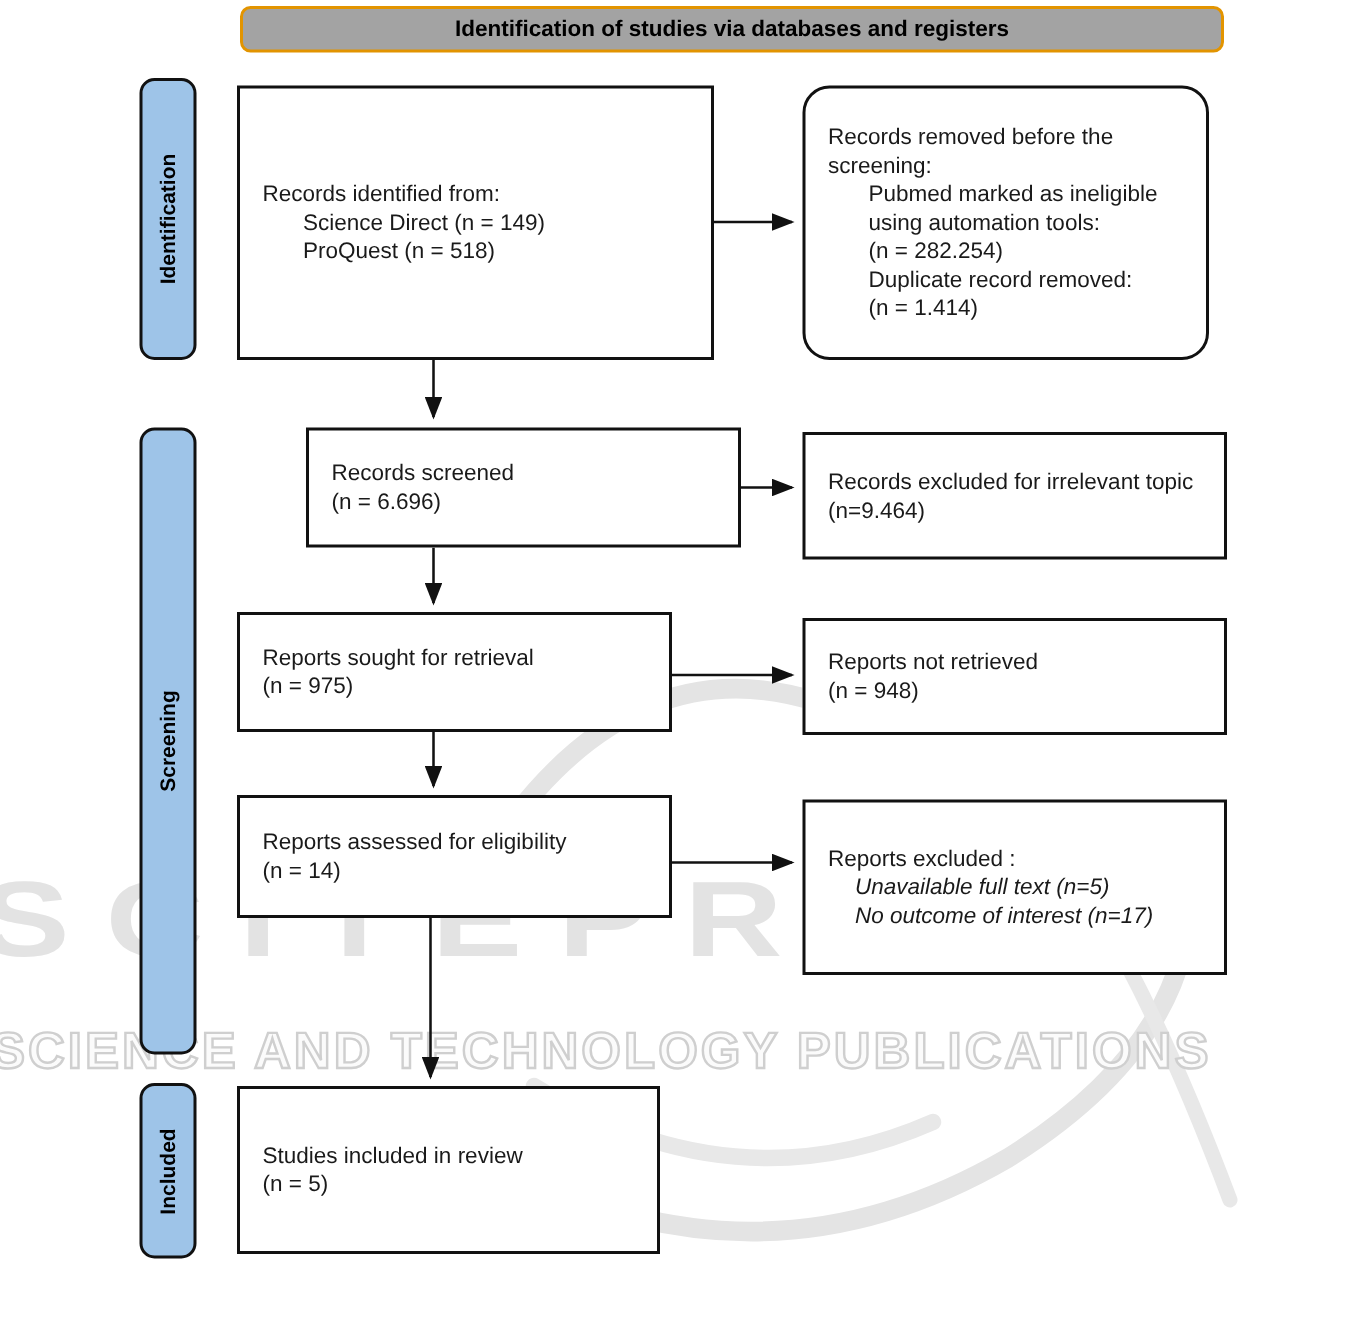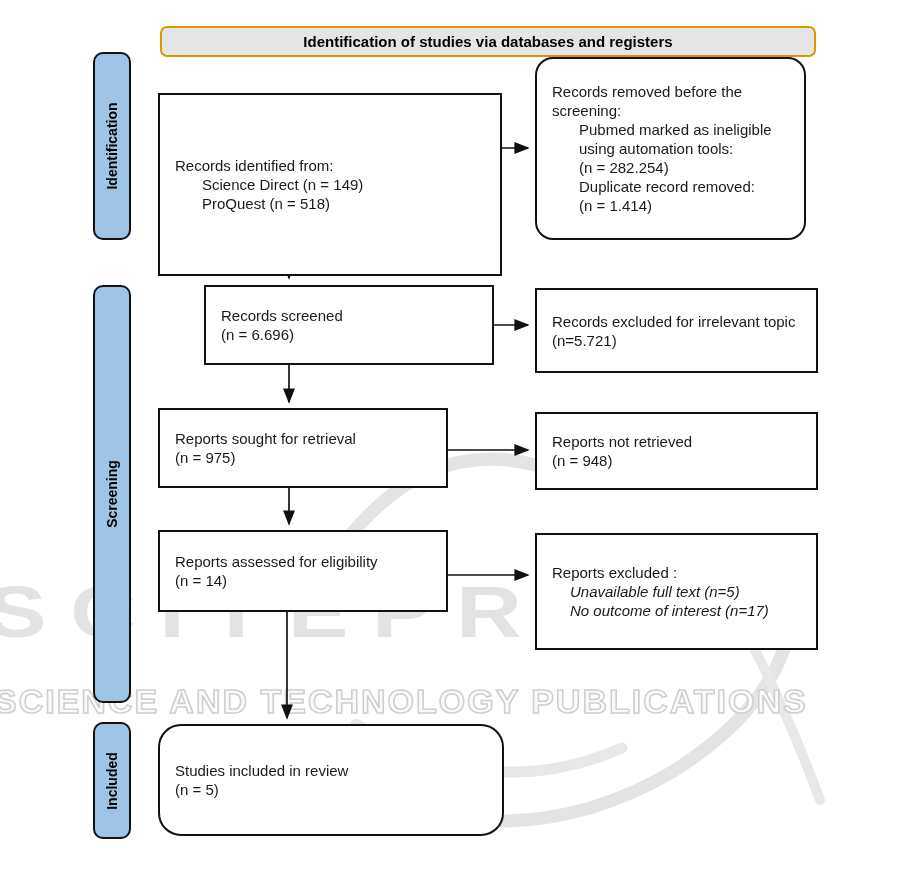--- a/index.html
+++ b/index.html
@@ -17,22 +17,22 @@
   .wm-sub{
     position:absolute;left:-6px;top:682px;white-space:nowrap;
     font-weight:bold;font-size:34px;letter-spacing:2px;
     color:#fbfbfb;-webkit-text-stroke:1.6px #cfcfcf;
   }
   .wm-swoosh{position:absolute;left:0;top:0;}
   
   .arrows{position:absolute;left:0;top:0;z-index:1;}
   
   .banner{
-    position:absolute;left:160px;top:26px;width:656px;height:31px;z-index:2;
-    background:#e5e5e5;border:2px solid #E29400;border-radius:7px;
+    position:absolute;left:160px;top:4px;width:656px;height:31px;z-index:2;
+    background:#a3a3a3;border:2px solid #E29400;border-radius:7px;
     display:flex;align-items:center;justify-content:center;
     font-weight:bold;font-size:15px;color:#000;box-sizing:border-box;
   }
   
   .stage{
     position:absolute;left:93px;width:38px;z-index:2;box-sizing:border-box;
     background:#9EC4E8;border:2px solid #111;border-radius:10px;
     display:flex;align-items:center;justify-content:center;
   }
   .stage span{
@@ -87,56 +87,56 @@
   <div class="stage" style="top:52px;height:188px;">
     <span>Identification</span>
   </div>
   <div class="stage" style="top:285px;height:418px;">
     <span>Screening</span>
   </div>
   <div class="stage" style="top:722px;height:117px;">
     <span>Included</span>
   </div>
 
-  <div class="box" style="left:158px;top:57px;width:344px;height:183px;margin-top:36px;">
+  <div class="box" style="left:158px;top:57px;width:318px;height:183px;">
     <div class="bl">Records identified from:</div>
     <div class="bl ind">Science Direct (n = 149)</div>
     <div class="bl ind">ProQuest (n = 518)</div>
   </div>
 
   <div class="box" style="left:158px;top:285px;width:290px;height:80px;margin-left:46px;">
     <div class="bl">Records screened</div>
     <div class="bl">(n = 6.696)</div>
   </div>
 
   <div class="box" style="left:158px;top:408px;width:290px;height:80px;">
     <div class="bl">Reports sought for retrieval</div>
     <div class="bl">(n = 975)</div>
   </div>
 
   <div class="box" style="left:158px;top:530px;width:290px;height:82px;">
     <div class="bl">Reports assessed for eligibility</div>
     <div class="bl">(n = 14)</div>
   </div>
 
-  <div class="box" style="left:158px;top:724px;width:346px;height:112px;border-radius:23px;">
+  <div class="box" style="left:158px;top:724px;width:282px;height:112px;">
     <div class="bl">Studies included in review</div>
     <div class="bl">(n = 5)</div>
   </div>
 
   <div class="box" style="left:535px;top:57px;width:271px;height:183px;border-radius:18px;">
     <div class="bl">Records removed before the screening:</div>
     <div class="bl ind">Pubmed marked as ineligible using automation tools:</div>
     <div class="bl ind">(n = 282.254)</div>
     <div class="bl ind">Duplicate record removed:</div>
     <div class="bl ind">(n = 1.414)</div>
   </div>
 
   <div class="box" style="left:535px;top:288px;width:283px;height:85px;">
-    <div class="bl">Records excluded for irrelevant topic (n=5.721)</div>
+    <div class="bl">Records excluded for irrelevant topic (n=9.464)</div>
   </div>
 
   <div class="box" style="left:535px;top:412px;width:283px;height:78px;">
     <div class="bl">Reports not retrieved</div>
     <div class="bl">(n = 948)</div>
   </div>
 
   <div class="box" style="left:535px;top:533px;width:283px;height:117px;">
     <div class="bl">Reports excluded :</div>
     <div class="bl ind2">Unavailable full text (n=5)</div>

